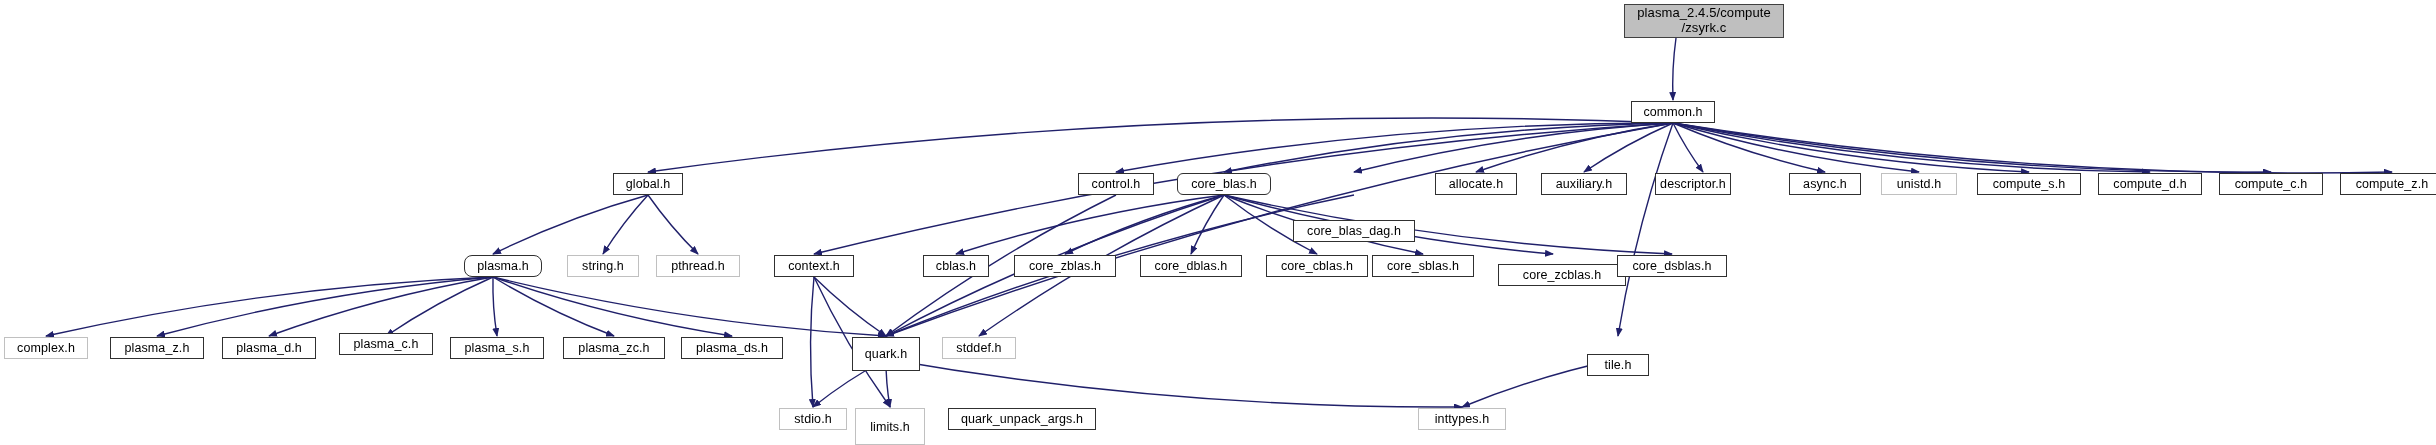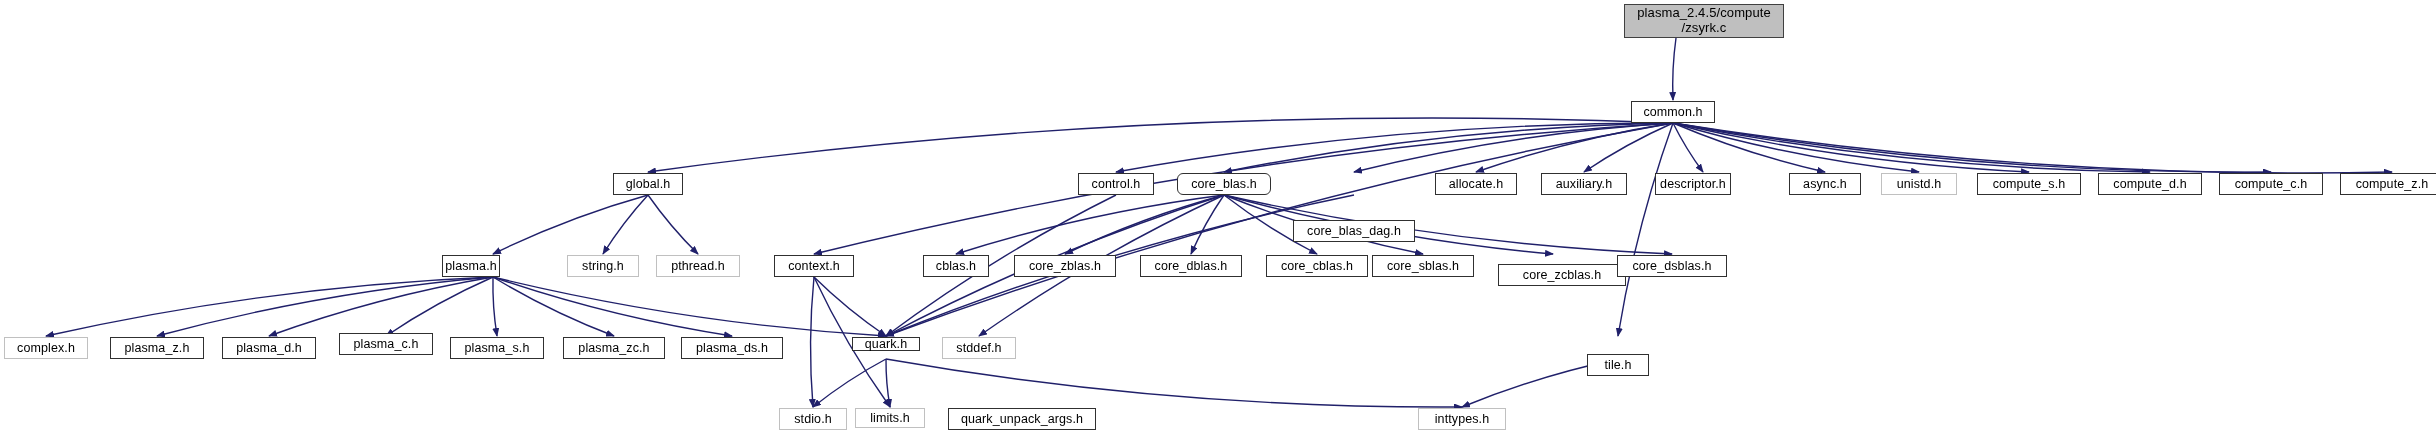--- a/index.html
+++ b/index.html
@@ -83,39 +83,39 @@
       <div class="node-box internal" style="left: 1293px; top: 173px; width: 122px; height: 22px; margin-top: 47px;">core_blas_dag.h</div>
       <div class="node-box internal" style="left: 1435px; top: 173px; width: 82px; height: 22px;">allocate.h</div>
       <div class="node-box internal" style="left: 1541px; top: 173px; width: 86px; height: 22px;">auxiliary.h</div>
       <div class="node-box internal" style="left: 1655px; top: 173px; width: 76px; height: 22px;">descriptor.h</div>
       <div class="node-box internal" style="left: 1789px; top: 173px; width: 72px; height: 22px;">async.h</div>
       <div class="node-box external" style="left: 1881px; top: 173px; width: 76px; height: 22px;">unistd.h</div>
       <div class="node-box internal" style="left: 1977px; top: 173px; width: 104px; height: 22px;">compute_s.h</div>
       <div class="node-box internal" style="left: 2098px; top: 173px; width: 104px; height: 22px;">compute_d.h</div>
       <div class="node-box internal" style="left: 2219px; top: 173px; width: 104px; height: 22px;">compute_c.h</div>
       <div class="node-box internal" style="left: 2340px; top: 173px; width: 104px; height: 22px;">compute_z.h</div>
-      <div class="node-box internal" style="left: 442px; top: 255px; width: 58px; height: 22px;">plasma.h</div>
+      <div class="node-box internal" style="left: 464px; top: 255px; width: 78px; height: 22px; border-radius: 8px;">plasma.h</div>
       <div class="node-box external" style="left: 567px; top: 255px; width: 72px; height: 22px;">string.h</div>
       <div class="node-box external" style="left: 656px; top: 255px; width: 84px; height: 22px;">pthread.h</div>
       <div class="node-box internal" style="left: 774px; top: 255px; width: 80px; height: 22px;">context.h</div>
       <div class="node-box internal" style="left: 923px; top: 255px; width: 66px; height: 22px;">cblas.h</div>
       <div class="node-box internal" style="left: 1014px; top: 255px; width: 102px; height: 22px;">core_zblas.h</div>
       <div class="node-box internal" style="left: 1140px; top: 255px; width: 102px; height: 22px;">core_dblas.h</div>
       <div class="node-box internal" style="left: 1266px; top: 255px; width: 102px; height: 22px;">core_cblas.h</div>
       <div class="node-box internal" style="left: 1372px; top: 255px; width: 102px; height: 22px;">core_sblas.h</div>
       <div class="node-box internal" style="left: 1498px; top: 264px; width: 128px; height: 22px;">core_zcblas.h</div>
       <div class="node-box internal" style="left: 1617px; top: 255px; width: 110px; height: 22px;">core_dsblas.h</div>
       <div class="node-box external" style="left: 4px; top: 337px; width: 84px; height: 22px;">complex.h</div>
       <div class="node-box internal" style="left: 110px; top: 337px; width: 94px; height: 22px;">plasma_z.h</div>
       <div class="node-box internal" style="left: 222px; top: 337px; width: 94px; height: 22px;">plasma_d.h</div>
       <div class="node-box internal" style="left: 339px; top: 333px; width: 94px; height: 22px;">plasma_c.h</div>
       <div class="node-box internal" style="left: 450px; top: 337px; width: 94px; height: 22px;">plasma_s.h</div>
       <div class="node-box internal" style="left: 563px; top: 337px; width: 102px; height: 22px;">plasma_zc.h</div>
       <div class="node-box internal" style="left: 681px; top: 337px; width: 102px; height: 22px;">plasma_ds.h</div>
-      <div class="node-box internal" style="left: 852px; top: 337px; width: 68px; height: 14px;">quark.h</div>
+      <div class="node-box internal" style="left: 852px; top: 337px; width: 68px; height: 34px;">quark.h</div>
       <div class="node-box external" style="left: 942px; top: 337px; width: 74px; height: 22px;">stddef.h</div>
       <div class="node-box internal" style="left: 1587px; top: 354px; width: 62px; height: 22px;">tile.h</div>
       <div class="node-box external" style="left: 779px; top: 408px; width: 68px; height: 22px;">stdio.h</div>
-      <div class="node-box external" style="left: 855px; top: 408px; width: 70px; height: 20px;">limits.h</div>
+      <div class="node-box external" style="left: 855px; top: 408px; width: 70px; height: 37px;">limits.h</div>
       <div class="node-box internal" style="left: 940px; top: 408px; width: 148px; height: 22px; margin-left: 8px;">quark_unpack_args.h</div>
       <div class="node-box external" style="left: 1418px; top: 408px; width: 88px; height: 22px;">inttypes.h</div>
     </div>
 </div>
 
 </body></html>

